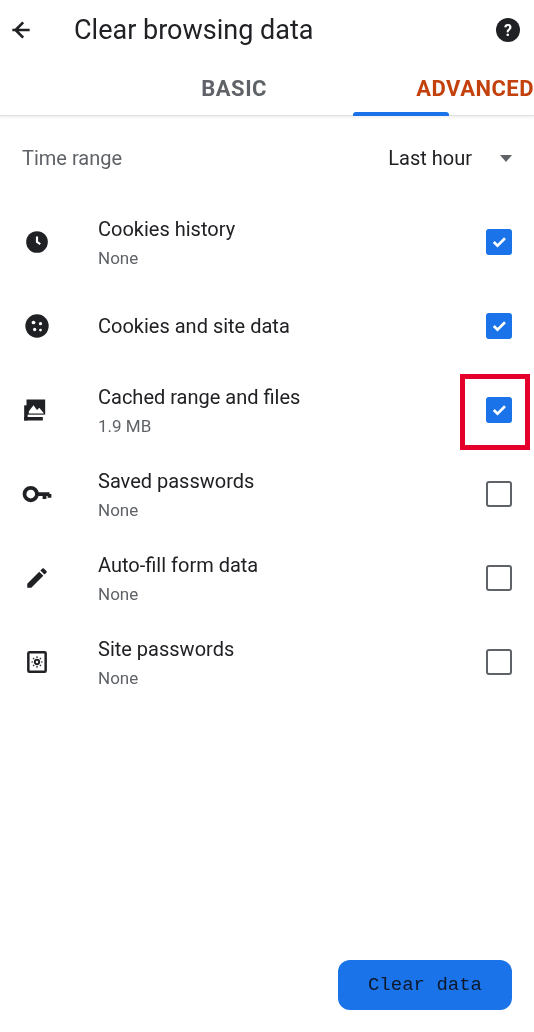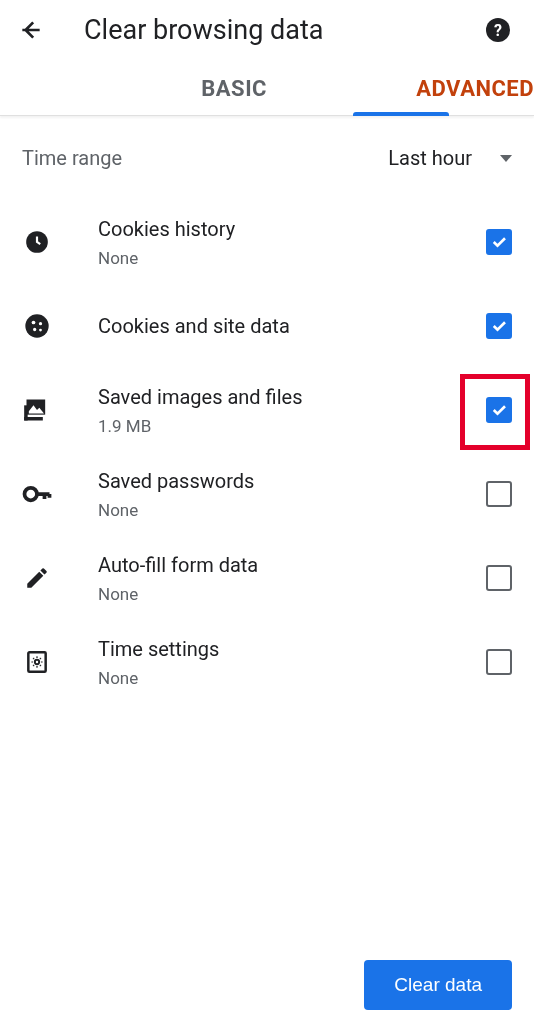--- a/index.html
+++ b/index.html
@@ -8,21 +8,21 @@
     height: 1032px;
     font-family: Roboto, Arial, sans-serif;
     background: #fff;
     color: #202124;
     position: relative;
     overflow: hidden;
   }
   .header {
     display: flex;
     align-items: center;
-    padding: 14px 18px;
+    padding: 14px 8px;
   }
   .back-icon { width: 26px; height: 26px; display:flex; align-items:center; justify-content:center; cursor:pointer;}
   .title {
     font-size: 27px;
     font-weight: 400;
     margin-left: 40px;
     flex: 1;
     color: #202124;
   }
   .help-icon {
@@ -125,27 +125,28 @@
     width: 70px;
     height: 76px;
     border: 5px solid #e4002b;
     pointer-events: none;
   }
   .footer-btn {
     position: absolute;
     right: 22px;
     bottom: 22px;
     background: #1a73e8;
-    color: #ffffff;
+    color: #0f172a;
     font-size: 19px;
     font-weight: 500;
     padding: 14px 30px;
     border: none;
-    border-radius: 4px;
+    border-radius: 12px;
     cursor: pointer;
+    font-family: Liberation Mono, monospace;
   }
 </style>
 </head>
 <body>
 
 <div class="header">
   <div class="back-icon">
     <svg width="26" height="26" viewBox="0 0 24 24">
         <path fill="none" stroke="#202124" stroke-width="2.5" d="M14 5l-7 7 7 7M4 12h16"></path>
       </svg>
@@ -207,21 +208,21 @@
     <div class="item">
       <div class="item-icon">
         <svg viewBox="0 0 24 24" width="28" height="28">
           <rect x="3" y="3" width="16" height="13" fill="#202124"></rect>
           <path d="M5 13l4-5 3 4 2-2 4 5H5z" fill="#fff"></path>
           <rect x="1" y="18" width="16" height="3" fill="#202124"></rect>
           <rect x="1" y="8" width="3" height="13" fill="#202124"></rect>
         </svg>
       </div>
       <div class="item-text">
-        <div class="item-title">Saved images and files</div>
+        <div class="item-title">Cached range and files</div>
         <div class="item-sub">1.9 MB</div>
       </div>
       <div class="chk checked">
         <svg viewBox="0 0 24 24">
           <path fill="none" stroke="#fff" stroke-width="3.5" d="M5 12l5 5L20 7"></path>
         </svg>
       </div>
       <div class="highlight-box"></div>
     </div>
     <div class="item">
@@ -251,20 +252,20 @@
     </div>
     <div class="item">
       <div class="item-icon">
         <svg viewBox="0 0 24 24" width="26" height="26">
           <rect x="4" y="3" width="16" height="18" rx="1" fill="none" stroke="#202124" stroke-width="2.3"></rect>
           <circle cx="12" cy="12" r="2" fill="none" stroke="#202124" stroke-width="1.8"></circle>
           <path d="M12 8v-1M12 17v-1M8 12h-1M17 12h-1M9.2 9.2l-.7-.7M15.5 15.5l-.7-.7M9.2 14.8l-.7.7M15.5 8.5l-.7.7" stroke="#202124" stroke-width="1.6"></path>
         </svg>
       </div>
       <div class="item-text">
-        <div class="item-title">Time settings</div>
+        <div class="item-title">Site passwords</div>
         <div class="item-sub">None</div>
       </div>
       <div class="chk"></div>
     </div>
   </div>
 
 <button class="footer-btn">Clear data</button>
 
 </body></html>

